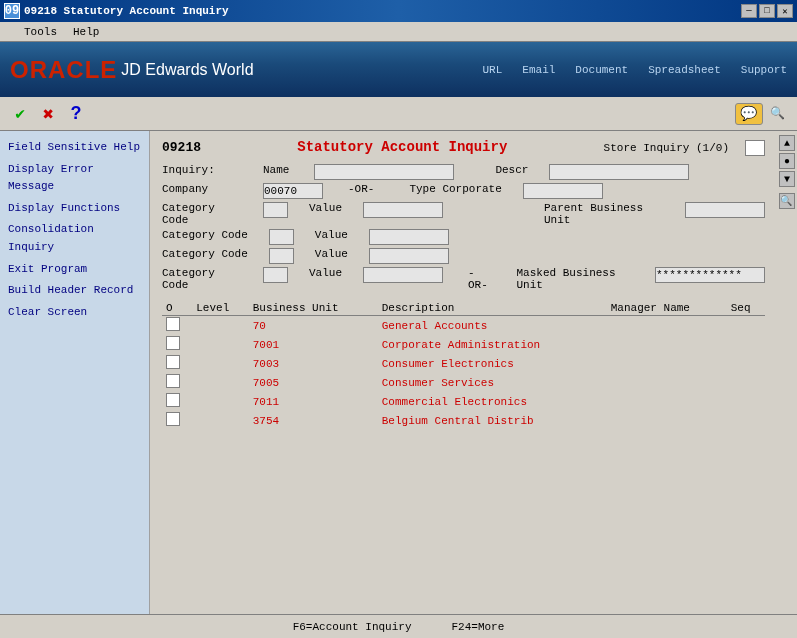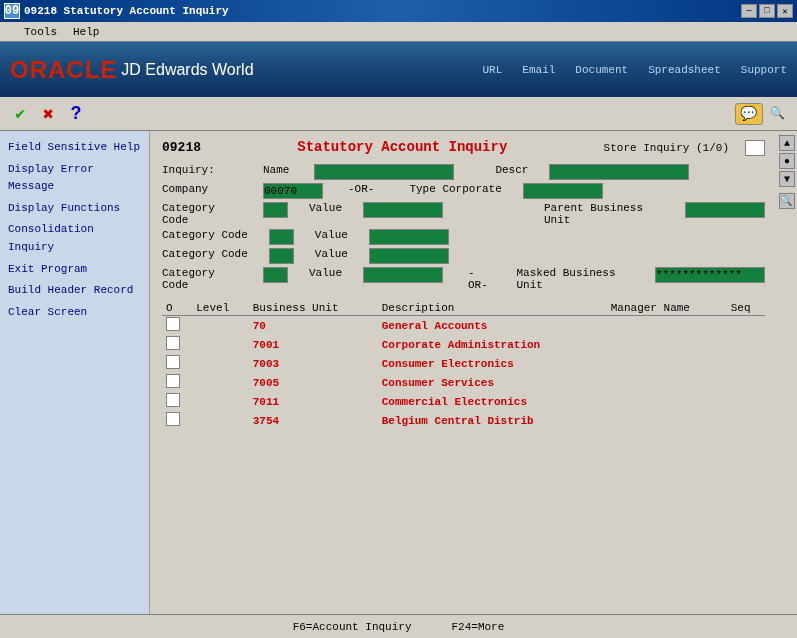--- a/index.html
+++ b/index.html
@@ -142,21 +142,21 @@
     
     .field-row {
       display: flex;
       align-items: flex-start;
       gap: 21px;
       margin-bottom: 3px;
       font-size: 11px;
     }
     .field-label { min-width: 80px; color: #000; font-size: 11px; }
     .field-input {
-      height: 16px; border: 1px solid #808080; background: #15803d; font-size: 11px;
+      height: 16px; border: 1px solid #808080; background: #e5e5e5; font-size: 11px;
       font-family: 'Courier New', monospace;
     }
     .field-or { color: #000; font-size: 11px; padding: 0 4px; }
 
     
     .data-table {
       width: 100%;
       border-collapse: collapse;
       margin-top: 10px;
       font-size: 11px;
@@ -166,21 +166,20 @@
       text-align: left;
       padding: 1px 4px;
       font-weight: normal;
       color: #000;
       border-bottom: 1px solid #808080;
       font-size: 11px;
     }
     .data-table td {
       padding: 1px 4px;
       vertical-align: middle;
-      font-weight: bold;
     }
     .row-checkbox { width: 14px; height: 14px; border: 1px solid #808080; background: white; display: inline-block; }
     .row-num { color: #cc0000; }
     .row-desc { color: #cc0000; }
 
     
     .status-bar {
       background: #d4d0c8;
       height: 24px;
       display: flex;

